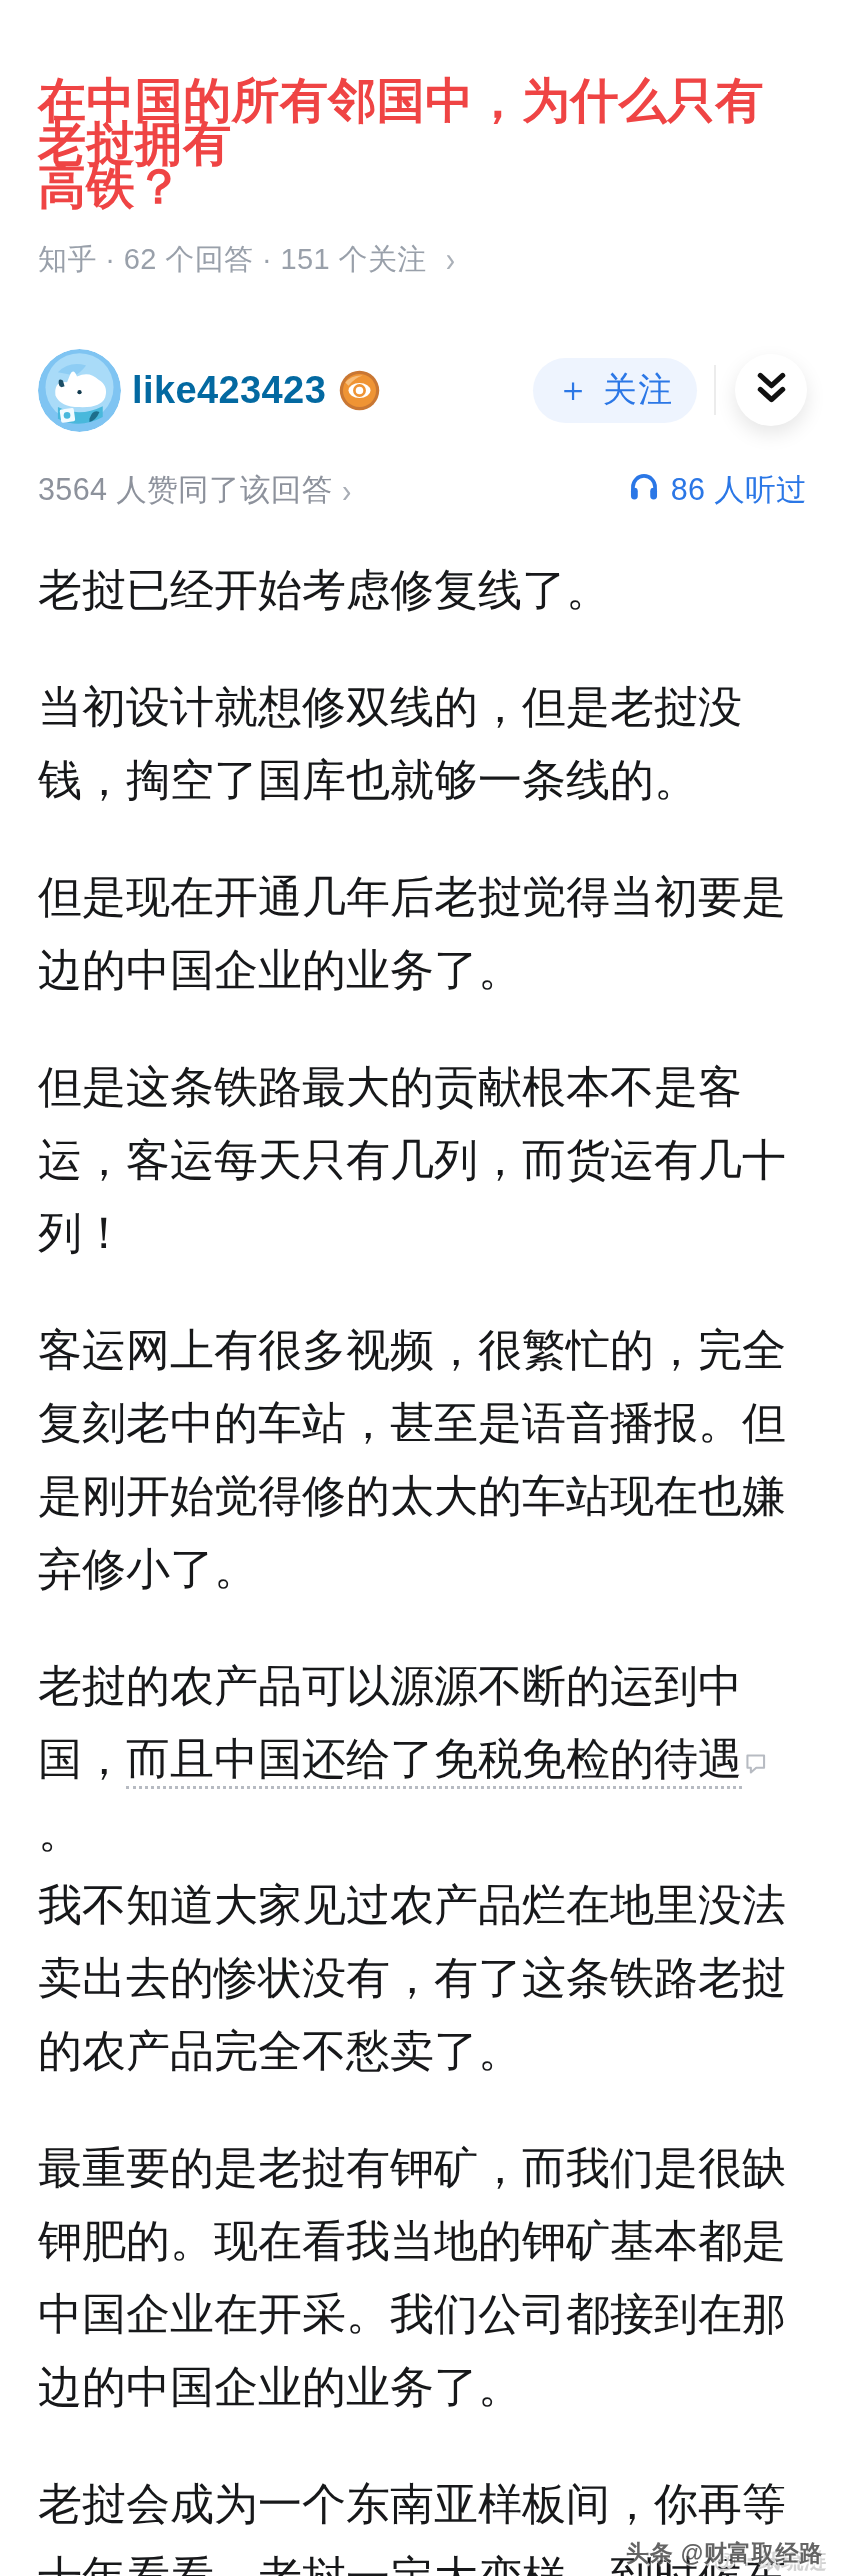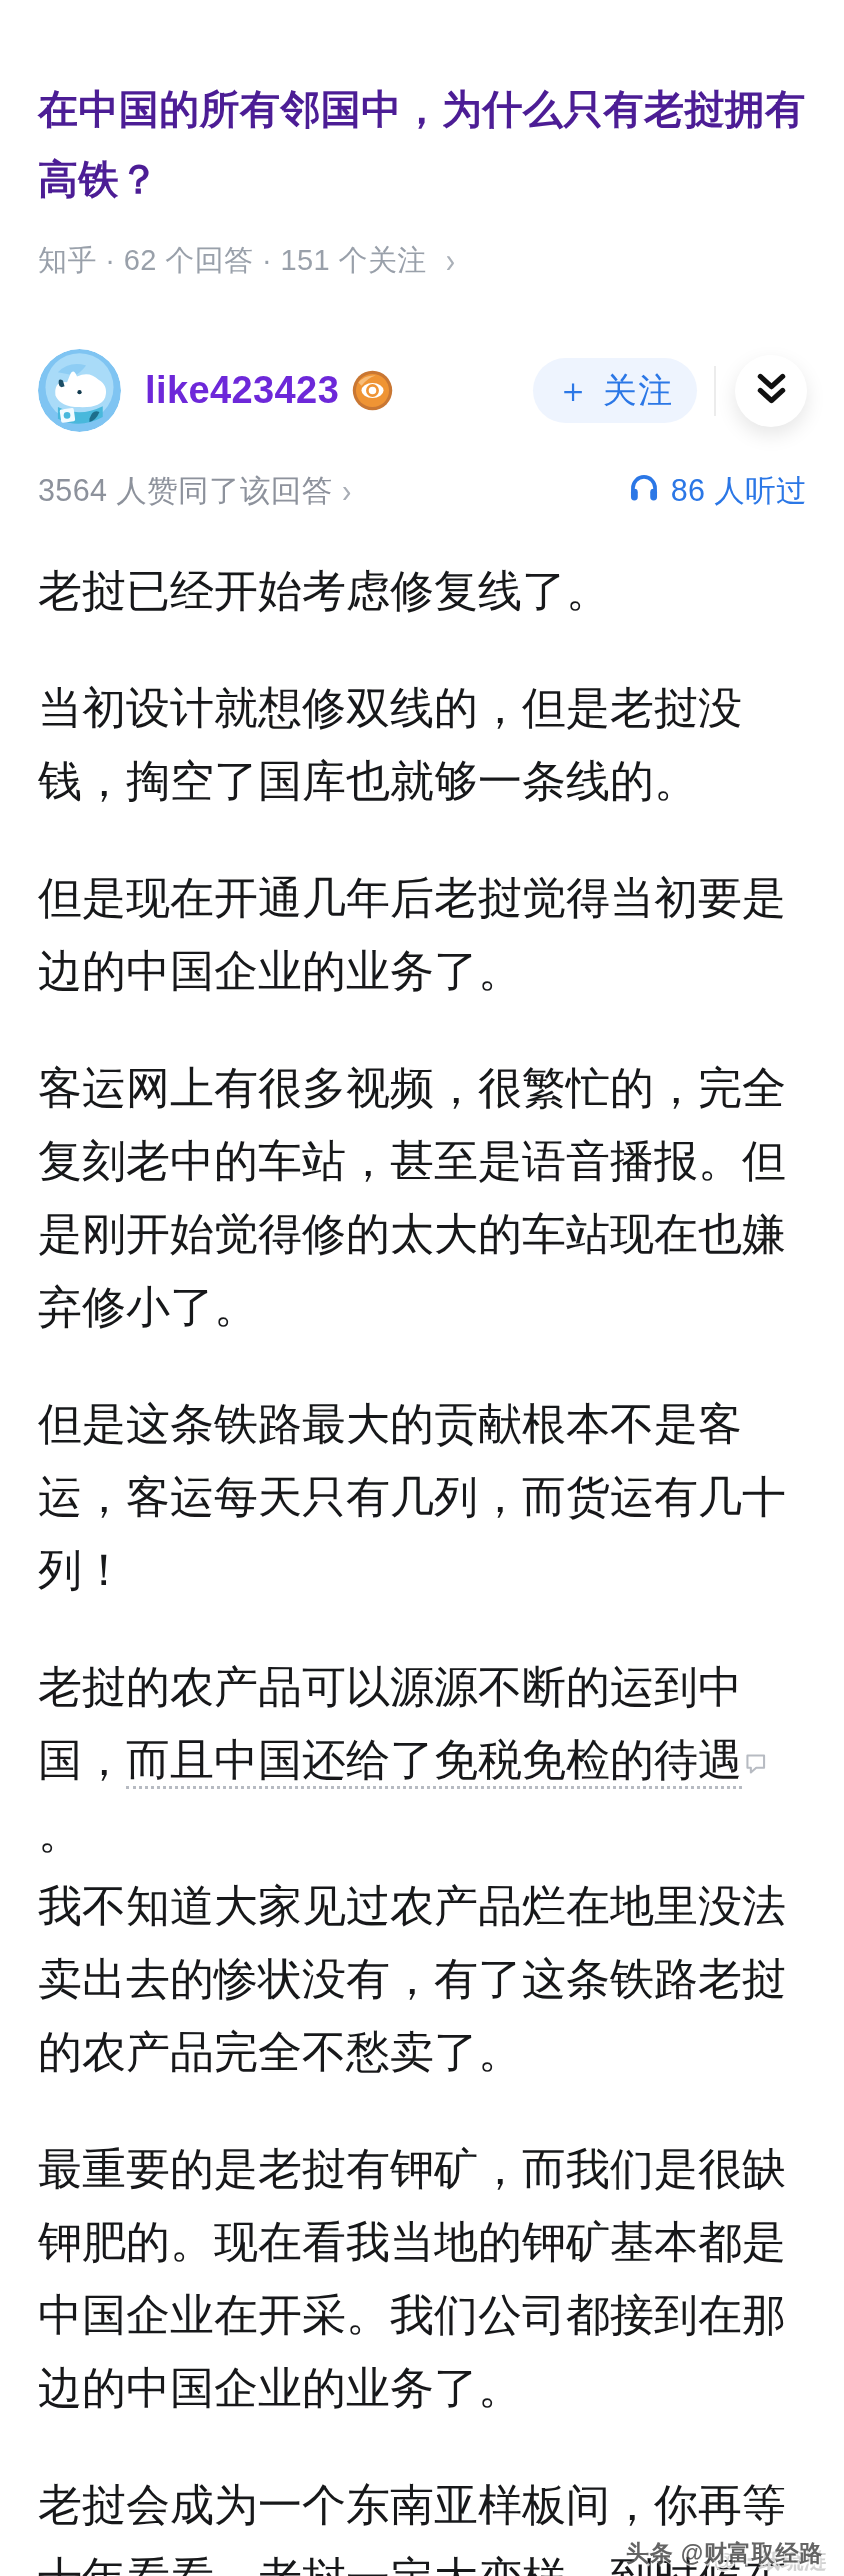--- a/index.html
+++ b/index.html
@@ -2,31 +2,31 @@
 <html style="font-size:12.5px"><head>
 <meta charset="utf-8">
 <style>
   html,body{margin:0;padding:0;}
   body{
     width:845px;height:2576px;background:#ffffff;position:relative;overflow:hidden;
     font-family:"Liberation Sans",sans-serif;color:#17181a;
   }
   .content{padding:0 38px;}
   .q-title{
-    padding-top:47px;font-size:40px;font-weight:700;color:#4c1d95;
-    line-height:70px;white-space:pre-line;letter-spacing:0.4px;
+    padding-top:47px;font-size:48px;font-weight:700;color:#ef4444;
+    line-height:43px;white-space:pre-line;letter-spacing:0.4px;
   }
   .q-meta{
     margin-top:19px;font-size:29px;color:#99a0aa;letter-spacing:0.4px;
     display:flex;align-items:center;gap:19px;
   }
   .q-meta .chev{font-size:28px;color:#aab0b8;transform:scaleY(1.25);}
   .user-row{margin-top:66px;display:flex;align-items:center;height:88px;}
   .avatar{width:83px;height:83px;border-radius:50%;overflow:hidden;flex:0 0 auto;}
-  .uname{font-size:38px;font-weight:700;color:#6d28d9;margin-left:24px;letter-spacing:0.4px;}
+  .uname{font-size:38px;font-weight:700;color:#0369a1;margin-left:11px;letter-spacing:0.4px;}
   .badge{width:41px;height:41px;margin-left:12.5px;flex:0 0 auto;}
   .spacer{flex:1;}
   .follow-btn{
     background:#eef4fe;color:#2b77e6;font-size:34px;font-weight:500;
     border:none;border-radius:36px;padding:9.4px 23.5px;letter-spacing:1.6px;
     font-family:"Liberation Sans",sans-serif;
   }
   .vdivider{width:1.6px;height:50px;background:#ececec;margin:0 19px 0 17px;}
   .collapse-btn{
     width:72px;height:72px;border-radius:50%;background:#ffffff;border:none;
@@ -116,27 +116,27 @@
       <span>86 人听过</span>
     </div>
   </div>
 
   <div class="answer-body">
       <div class="para"><span>老挝已经开始考虑修复线了。</span></div>
       <div class="para"><span>当初设计就想修双线的，但是老挝没
 钱，掏空了国库也就够一条线的。</span></div>
       <div class="para"><span>但是现在开通几年后老挝觉得当初要是
 边的中国企业的业务了。</span></div>
+      <div class="para"><span>但是这条铁路最大的贡献根本不是客
+运，客运每天只有几列，而货运有几十
+列！</span></div>
       <div class="para"><span>客运网上有很多视频，很繁忙的，完全
 复刻老中的车站，甚至是语音播报。但
 是刚开始觉得修的太大的车站现在也嫌
 弃修小了。</span></div>
-      <div class="para"><span>但是这条铁路最大的贡献根本不是客
-运，客运每天只有几列，而货运有几十
-列！</span></div>
       <div class="para"><span>老挝的农产品可以源源不断的运到中
 国，</span><span class="dotted">而且中国还给了免税免检的待遇</span><svg viewBox="0 0 24 24" class="bubble">
   <path d="M20.5 3.5 H3.5 V16 H7 V21 L12.5 16 H20.5 Z" fill="none" stroke="currentColor" stroke-width="2.1" stroke-linejoin="round"></path>
 </svg><span>。
 我不知道大家见过农产品烂在地里没法
 卖出去的惨状没有，有了这条铁路老挝
 的农产品完全不愁卖了。</span></div>
       <div class="para"><span>最重要的是老挝有钾矿，而我们是很缺
 钾肥的。现在看我当地的钾矿基本都是
 中国企业在开采。我们公司都接到在那

